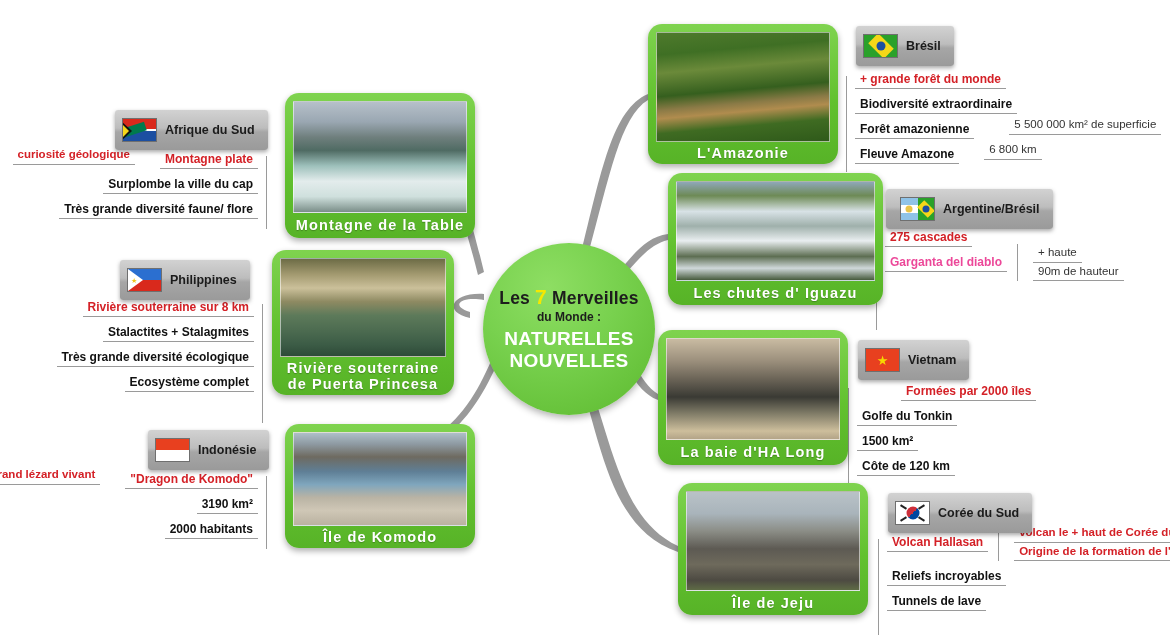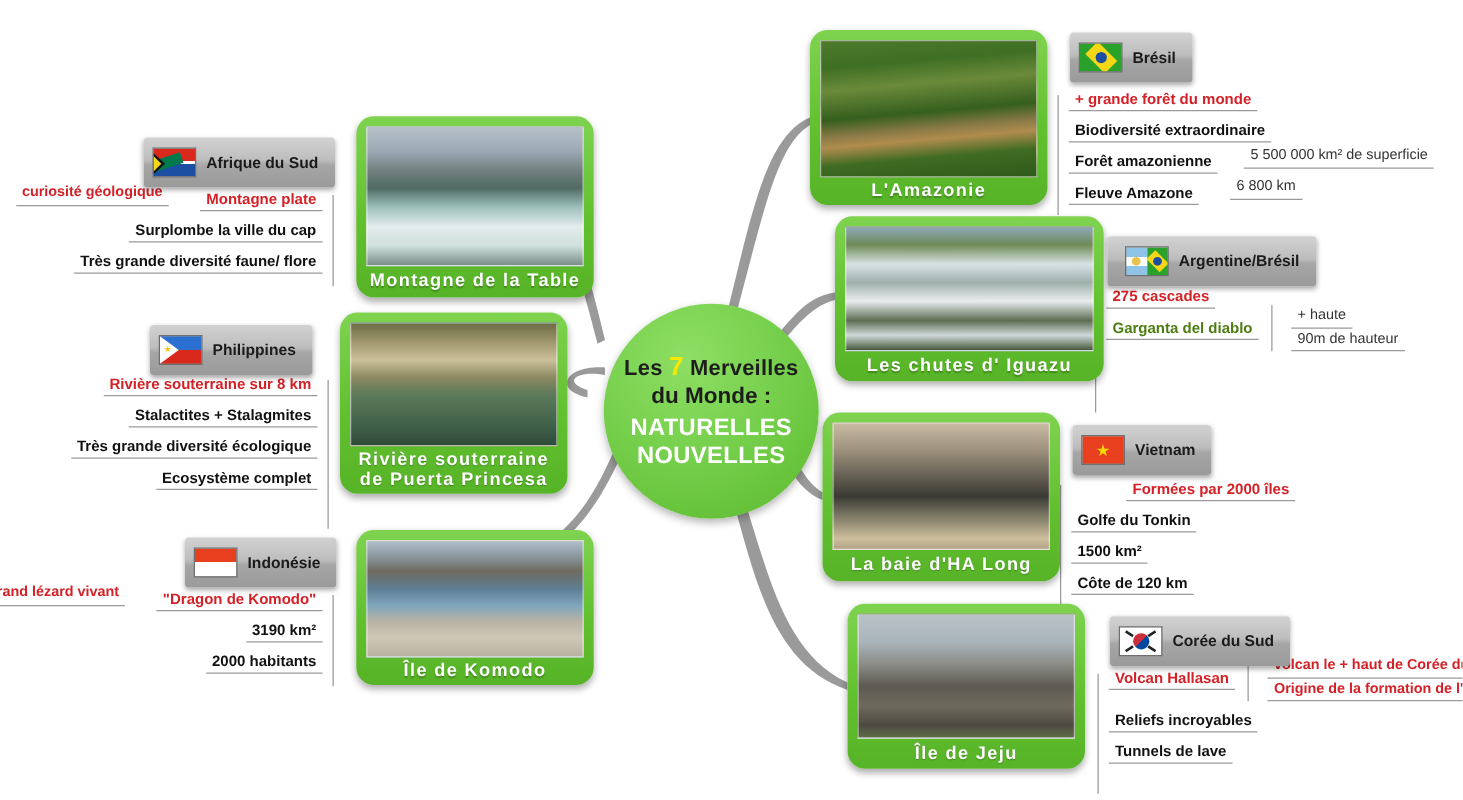--- a/index.html
+++ b/index.html
@@ -16,21 +16,21 @@
   
   .center-node{
     position:absolute;left:483px;top:243px;width:172px;height:172px;border-radius:50%;
     background:radial-gradient(circle at 38% 26%, #8ede63 0%, #78d14e 42%, #5cb92e 100%);
     box-shadow:0 3px 7px rgba(0,0,0,.30);
     display:flex;flex-direction:column;align-items:center;justify-content:center;
     text-align:center;line-height:1.18;z-index:6;
   }
   .center-l1{font-size:17.5px;font-weight:bold;color:#1d1d1d;letter-spacing:.2px;white-space:nowrap;}
   .center-l1 .seven{color:#f6e800;font-size:21px;font-weight:bold;}
-  .center-l2{font-size:18px;font-weight:bold;color:#1d1d1d;}
+  .center-l2{font-size:12px;font-weight:bold;color:#1d1d1d;}
   .center-l3{font-size:19px;font-weight:bold;color:#ffffff;margin-top:4px;letter-spacing:.3px;}
   .center-l4{font-size:19px;font-weight:bold;color:#ffffff;letter-spacing:.3px;}
 
   
   .pic-card{
     position:absolute;border-radius:14px;z-index:5;
     background:linear-gradient(180deg,#7fd34f 0%,#62c12f 55%,#57b327 100%);
     box-shadow:0 3px 6px rgba(0,0,0,.32);
     padding:8px 8px 0 8px;box-sizing:border-box;
     display:flex;flex-direction:column;align-items:center;
@@ -120,21 +120,21 @@
           <div style="display: flex; align-items: flex-start; gap: 10px; justify-content: flex-start;">
             <span class="txt" style="color: rgb(212, 33, 39);">+ grande forêt du monde</span>
           </div>
         </div>
         <div class="sub lvl1" style="margin-bottom: 6px;">
           <div style="display: flex; align-items: flex-start; gap: 10px; justify-content: flex-start;">
             <span class="txt" style="color: rgb(17, 17, 17);">Biodiversité extraordinaire</span>
           </div>
         </div>
         <div class="sub lvl1" style="margin-bottom: 6px;">
-          <div style="display: flex; align-items: flex-start; gap: 6px; justify-content: flex-start;">
+          <div style="display: flex; align-items: flex-start; gap: 20px; justify-content: flex-start;">
             <span class="txt" style="color: rgb(17, 17, 17);">Forêt amazonienne</span>
             <div class="nested" style="display: flex; flex-direction: column; align-items: flex-start; margin-top: -4px; border-left: none; border-right: none; padding-left: 6px; padding-right: 0px;">
               <div class="sub lvl2"><span class="txt">5 500 000 km² de superficie</span></div>
             </div>
           </div>
         </div>
         <div class="sub lvl1" style="margin-bottom: 6px;">
           <div style="display: flex; align-items: flex-start; gap: 10px; justify-content: flex-start;">
             <span class="txt" style="color: rgb(17, 17, 17);">Fleuve Amazone</span>
             <div class="nested" style="display: flex; flex-direction: column; align-items: flex-start; margin-top: -4px; border-left: none; border-right: none; padding-left: 6px; padding-right: 0px;">
@@ -159,21 +159,21 @@
       </div>
       <div class="branch b-right" style="top: 228px; left: 876px;">
         <div class="spine" style="left: 0px; top: 6px; height: 96px;"></div>
         <div class="sub lvl1 red" style="margin-bottom: 6px;">
           <div style="display: flex; align-items: flex-start; gap: 10px; justify-content: flex-start;">
             <span class="txt" style="color: rgb(212, 33, 39);">275 cascades</span>
           </div>
         </div>
         <div class="sub lvl1" style="margin-bottom: 6px;">
           <div style="display: flex; align-items: flex-start; gap: 10px; justify-content: flex-start;">
-            <span class="txt" style="color: #4d7c0f;">Garganta del diablo</span>
+            <span class="txt" style="color: #ec4899;">Garganta del diablo</span>
             <div class="nested" style="display: flex; flex-direction: column; align-items: flex-start; margin-top: -9px; border-left: 1px solid rgb(154, 154, 154); border-right: none; padding-left: 6px; padding-right: 0px;">
               <div class="sub lvl2"><span class="txt">+ haute</span></div>
               <div class="sub lvl2"><span class="txt">90m de hauteur</span></div>
             </div>
           </div>
         </div>
       </div>
       <div class="pic-card" style="left: 658px; top: 330px; width: 190px; height: 135px;">
         <div class="pic-frame" style="height: 102px; background: linear-gradient(rgb(201, 187, 162) 0%, rgb(155, 143, 124) 22%, rgb(107, 100, 87) 40%, rgb(58, 58, 52) 58%, rgb(126, 122, 102) 74%, rgb(205, 190, 156) 92%, rgb(179, 164, 136) 100%);"></div>
         <div class="cap">La baie d'HA Long</div>

